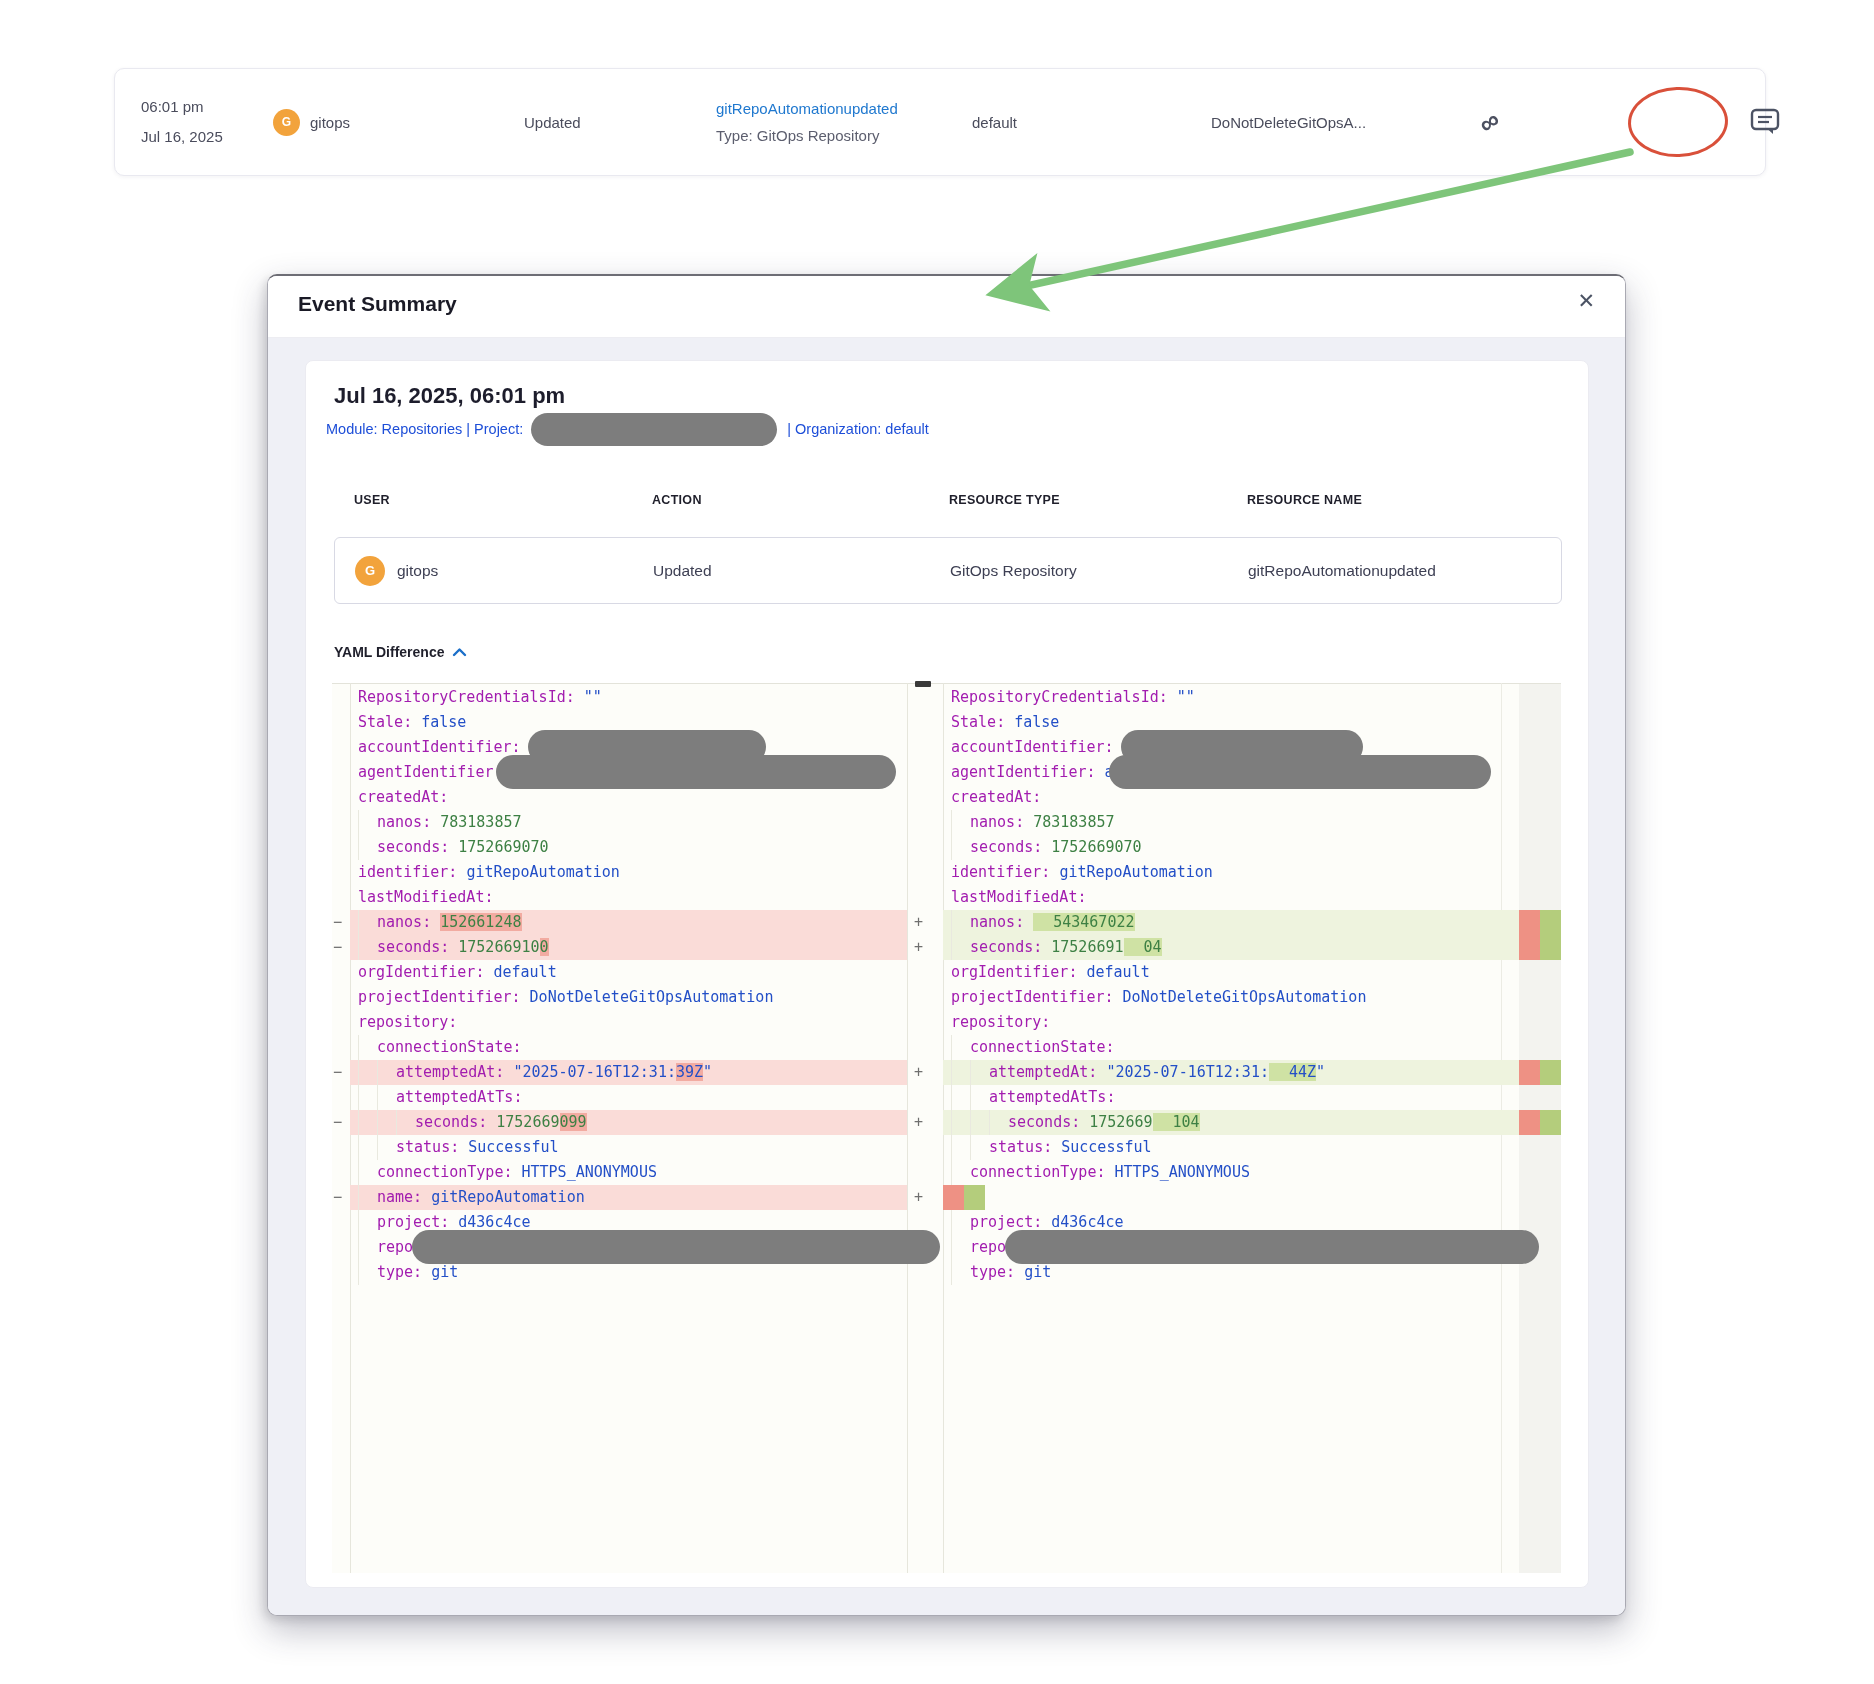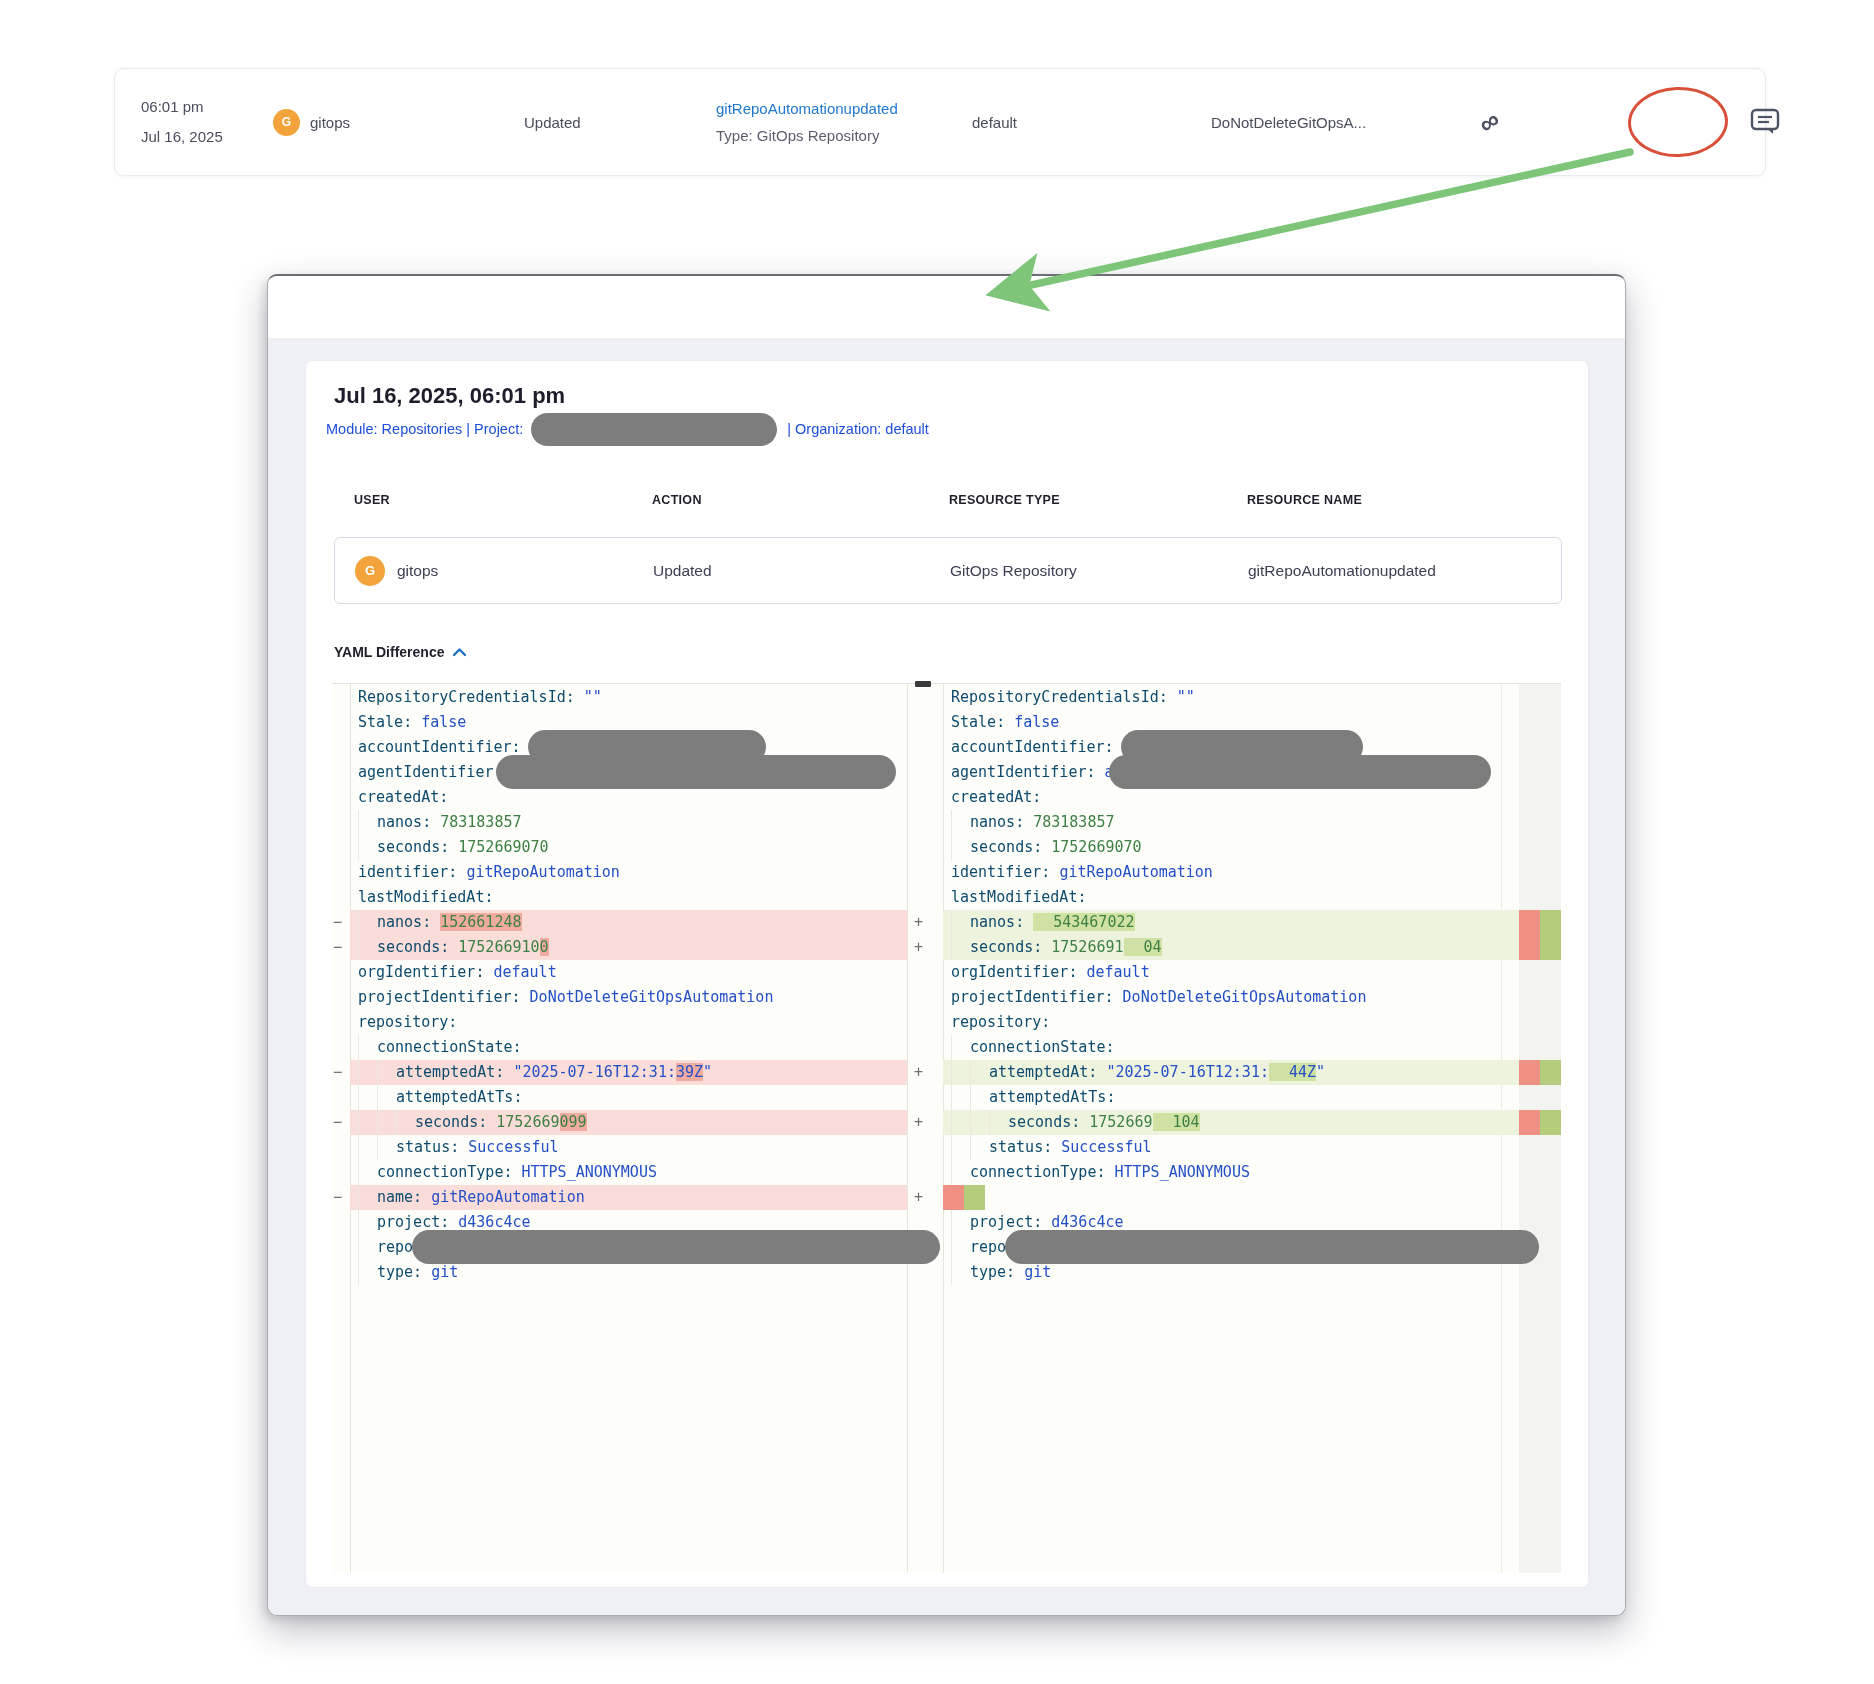--- a/index.html
+++ b/index.html
@@ -70,21 +70,21 @@
   .gut{width:36px;color:#6f6f6f;padding-left:7px;box-sizing:border-box;}
   .pl,.pr{position:relative;z-index:2;white-space:pre;overflow:visible;box-sizing:border-box;padding-left:8px;}
   .pl{width:557px;}
   .pr{width:576px;}
   .ind-r,.ind-g{width:21px;}
   .drow.ch .pl{background:#fadcd8;}
   .drow.ch .pr{background:#eef3de;}
   .drow.ch .ind-r{background:#ee9184;}
   .drow.ch .ind-g{background:#b4cd7c;}
   .ig{display:inline-block;width:18px;height:25px;border-left:1px solid #e9e9df;vertical-align:top;}
-  .k{color:#0c4a6e;}
+  .k{color:#a21caf;}
   .c-str{color:#234fc7;}
   .c-num{color:#3d8044;}
   .hl-del{background:#f2aba1;}
   .hl-add{background:#cfe2a4;padding-left:20px;}
   .blob{position:absolute;top:-5px;height:34px;background:#7d7d7d;border-radius:17px;z-index:5;}
 </style>
 </head>
 <body>
 
 <div class="stage">
@@ -124,20 +124,24 @@
   <svg class="arrow-svg" width="1874" height="1684">
     <defs>
       <marker id="ah" markerWidth="9" markerHeight="9" refX="6.5" refY="4.5" orient="auto">
         <path d="M0.5,0.5 L8.5,4.5 L0.5,8.5 L2.5,4.5 Z" fill="#7ec57a"></path>
       </marker>
     </defs>
     <line x1="1630" y1="152" x2="1000" y2="292" stroke="#7ec57a" stroke-width="7.5" stroke-linecap="round" marker-end="url(#ah)"></line>
   </svg>
 
   <div class="modal">
+    <div class="modal-header">
+      <div class="modal-title">Event Summary</div>
+      <button class="modal-close">✕</button>
+    </div>
     <div class="modal-body">
       <div class="inner-card">
 
         <div class="ev-date">Jul 16, 2025, 06:01 pm</div>
         <div class="ev-meta"><span>Module: Repositories</span><span> </span><span>|</span><span> </span><span>Project:</span><span class="meta-blob"></span><span>|</span><span> </span><span>Organization: default</span></div>
 
         <div class="tbl-head h-user">USER</div>
         <div class="tbl-head h-action">ACTION</div>
         <div class="tbl-head h-rtype">RESOURCE TYPE</div>
         <div class="tbl-head h-rname">RESOURCE NAME</div>

